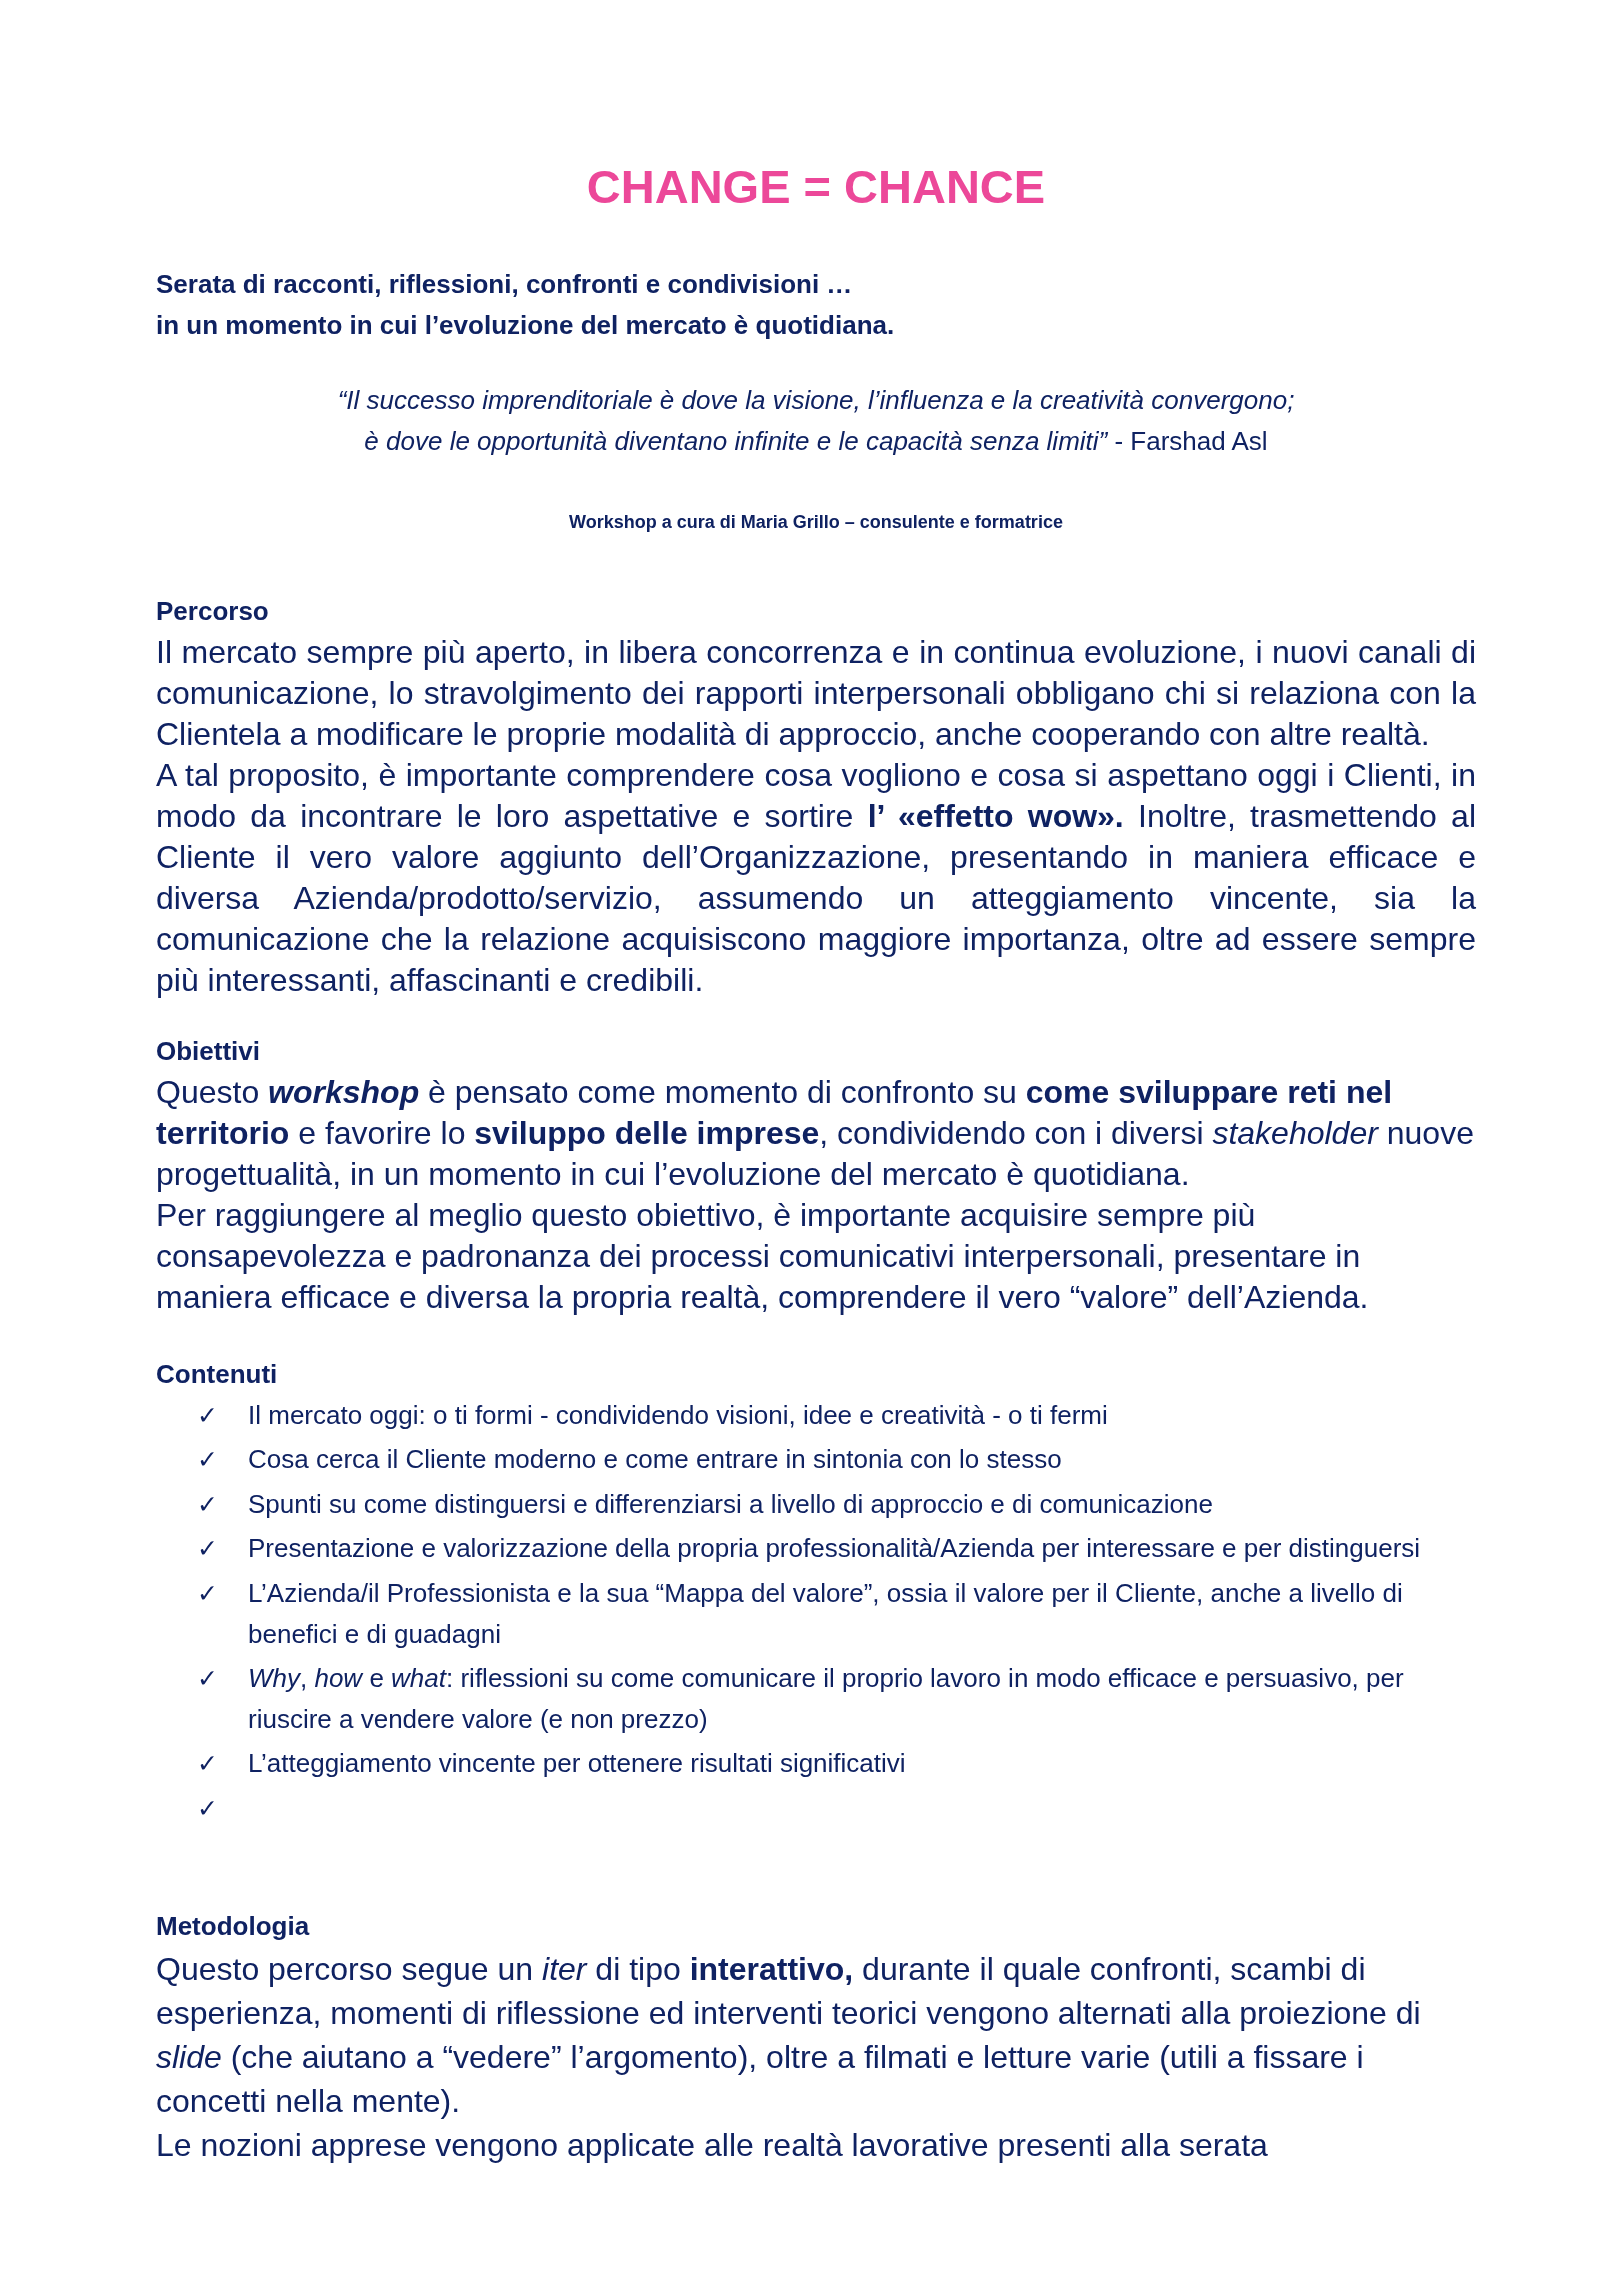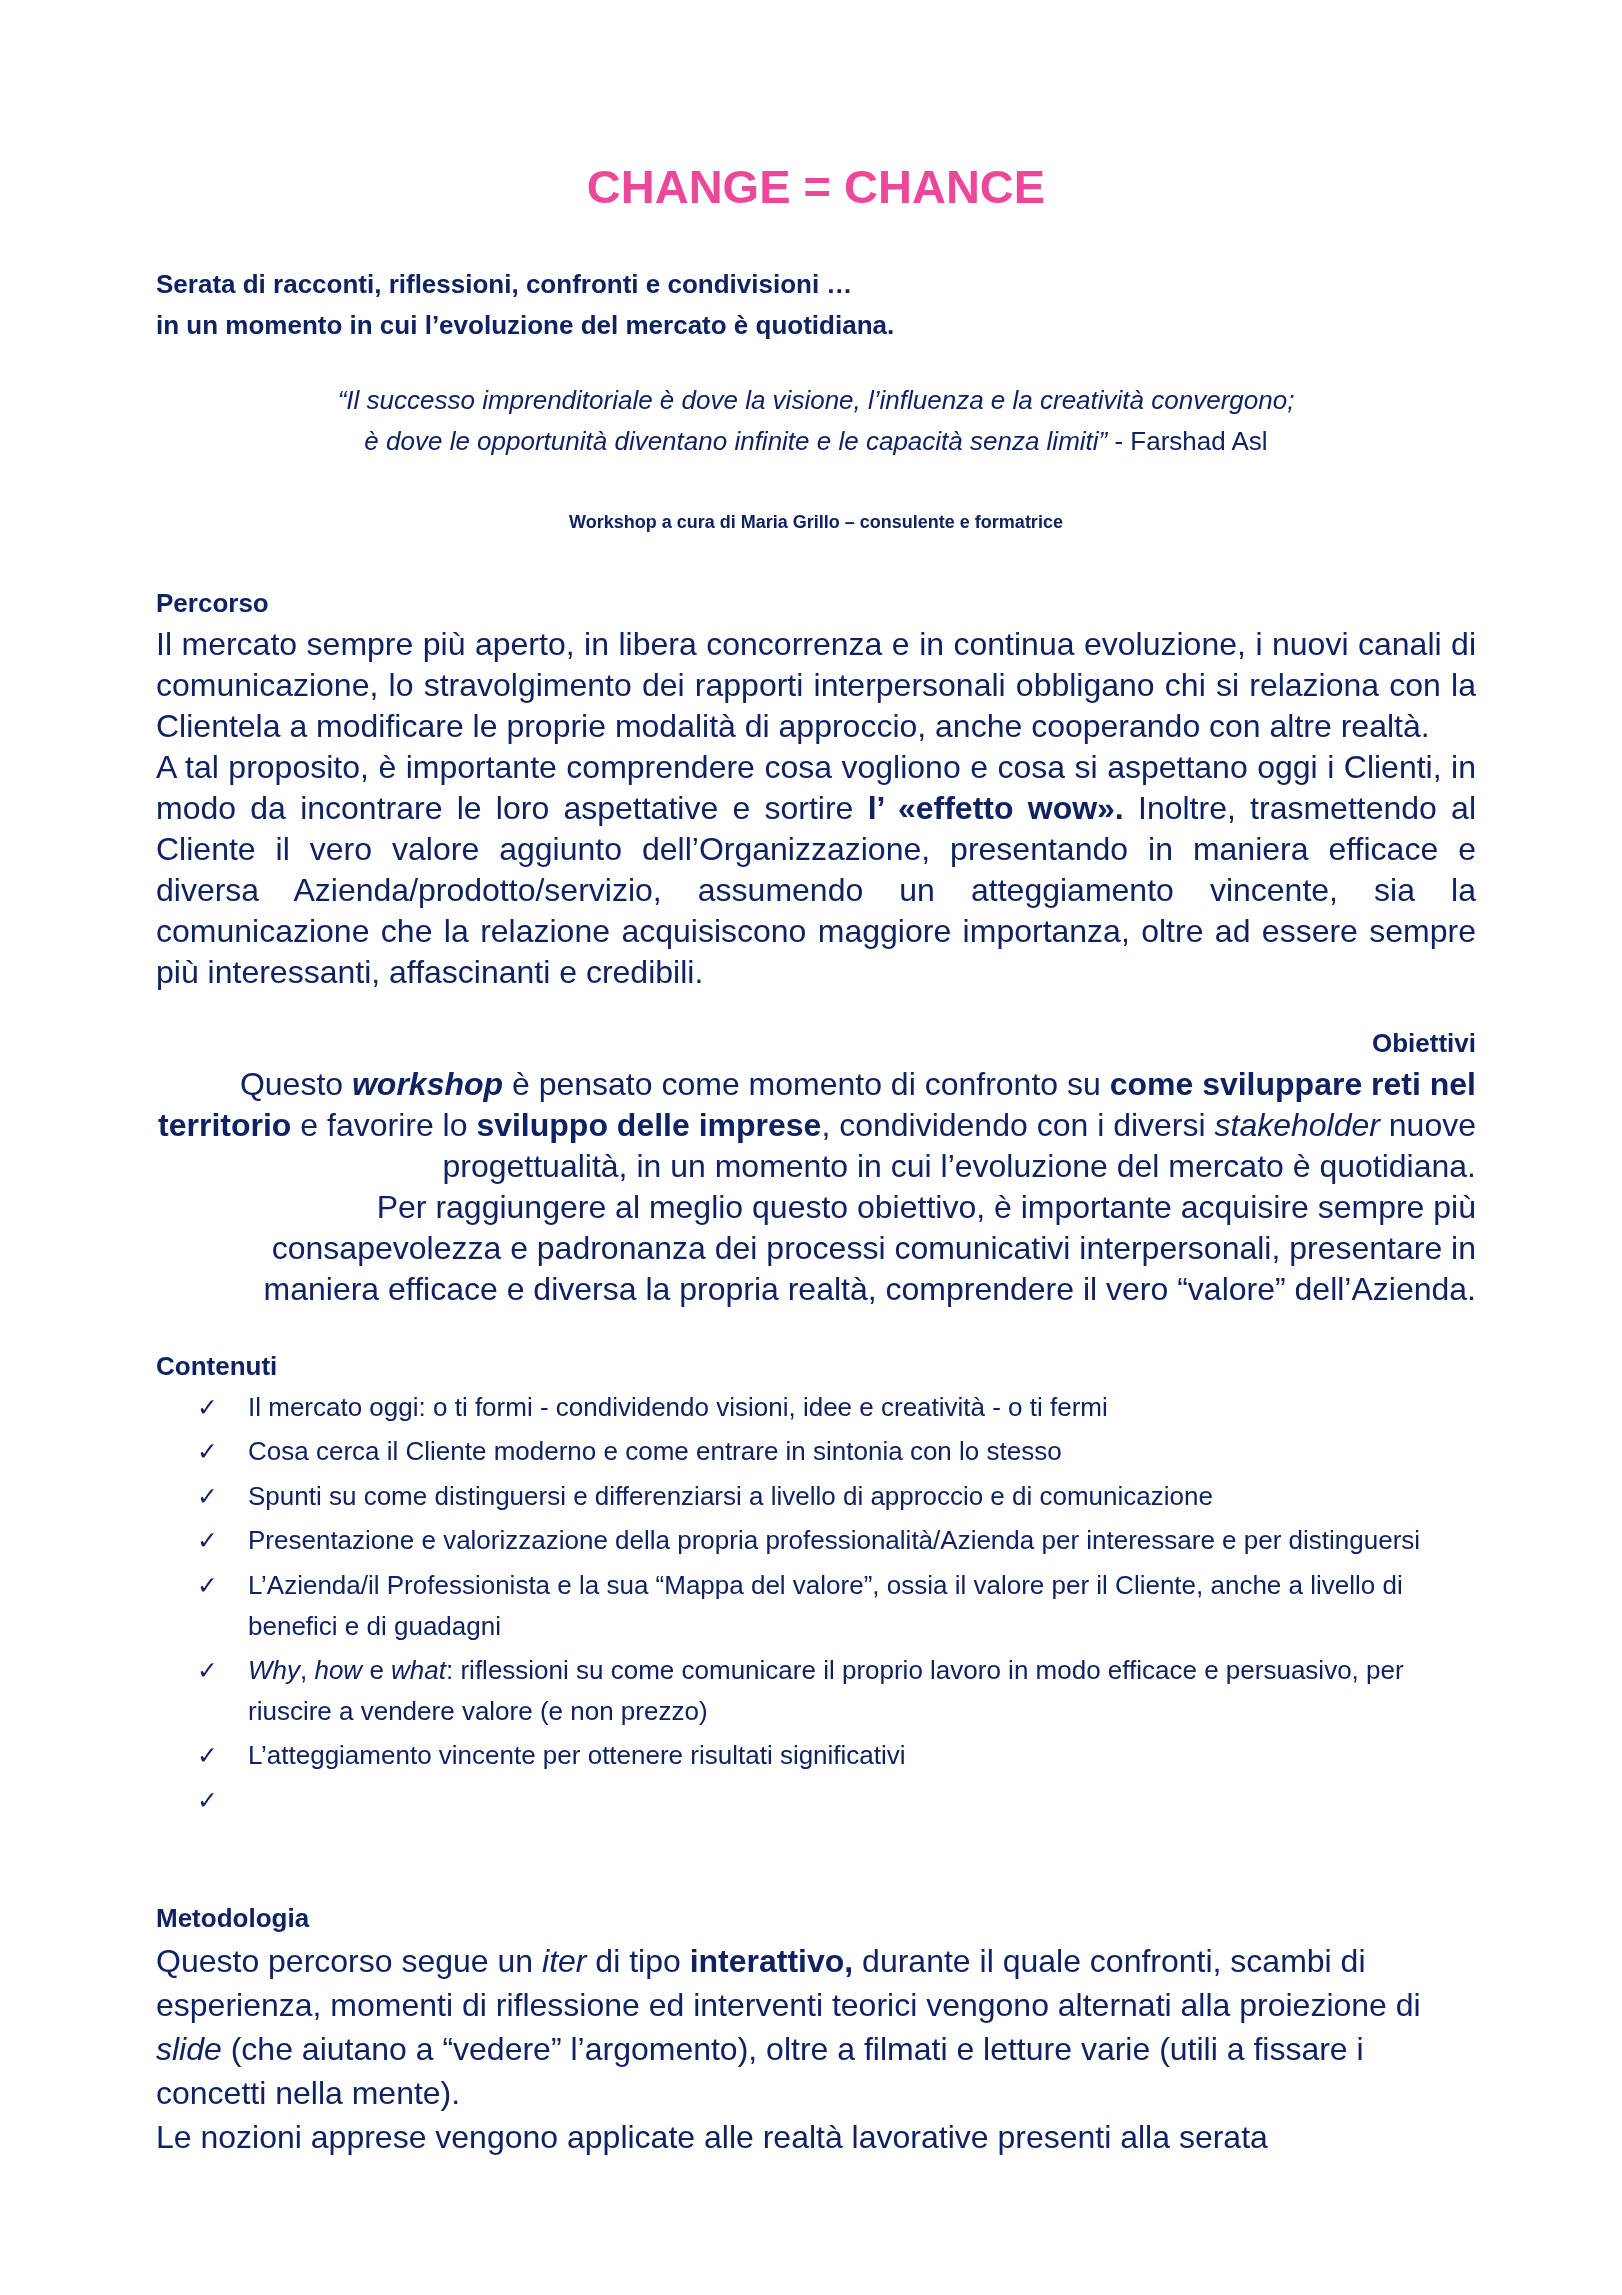--- a/index.html
+++ b/index.html
@@ -60,35 +60,36 @@
       width: 100%;
       text-align: center;
       font-weight: bold;
       font-size: 18px;
       line-height: 41px;
     }
     .section {
       position: absolute;
       left: 0;
       width: 1320px;
+      margin-top: 8px;
     }
     .section h2 {
       margin: 0;
       font-size: 26px;
       font-weight: bold;
       line-height: 41px;
     }
     .section p {
       margin: 0;
       font-size: 32px;
       line-height: 41px;
     }
     .justify { text-align: justify; text-align-last: left; }
     .sec-percorso { top: 583px; }
-    .sec-obiettivi { top: 1023px; text-align: right; }
+    .sec-obiettivi { top: 1023px; }
     .sec-contenuti { top: 1346px; }
     .sec-metodologia { top: 1898px; }
     .sec-metodologia p { line-height: 44px; }
     ul.checks {
       list-style: none;
       margin: 0;
       padding: 0 0 0 41px;
     }
     ul.checks li {
       position: relative;

